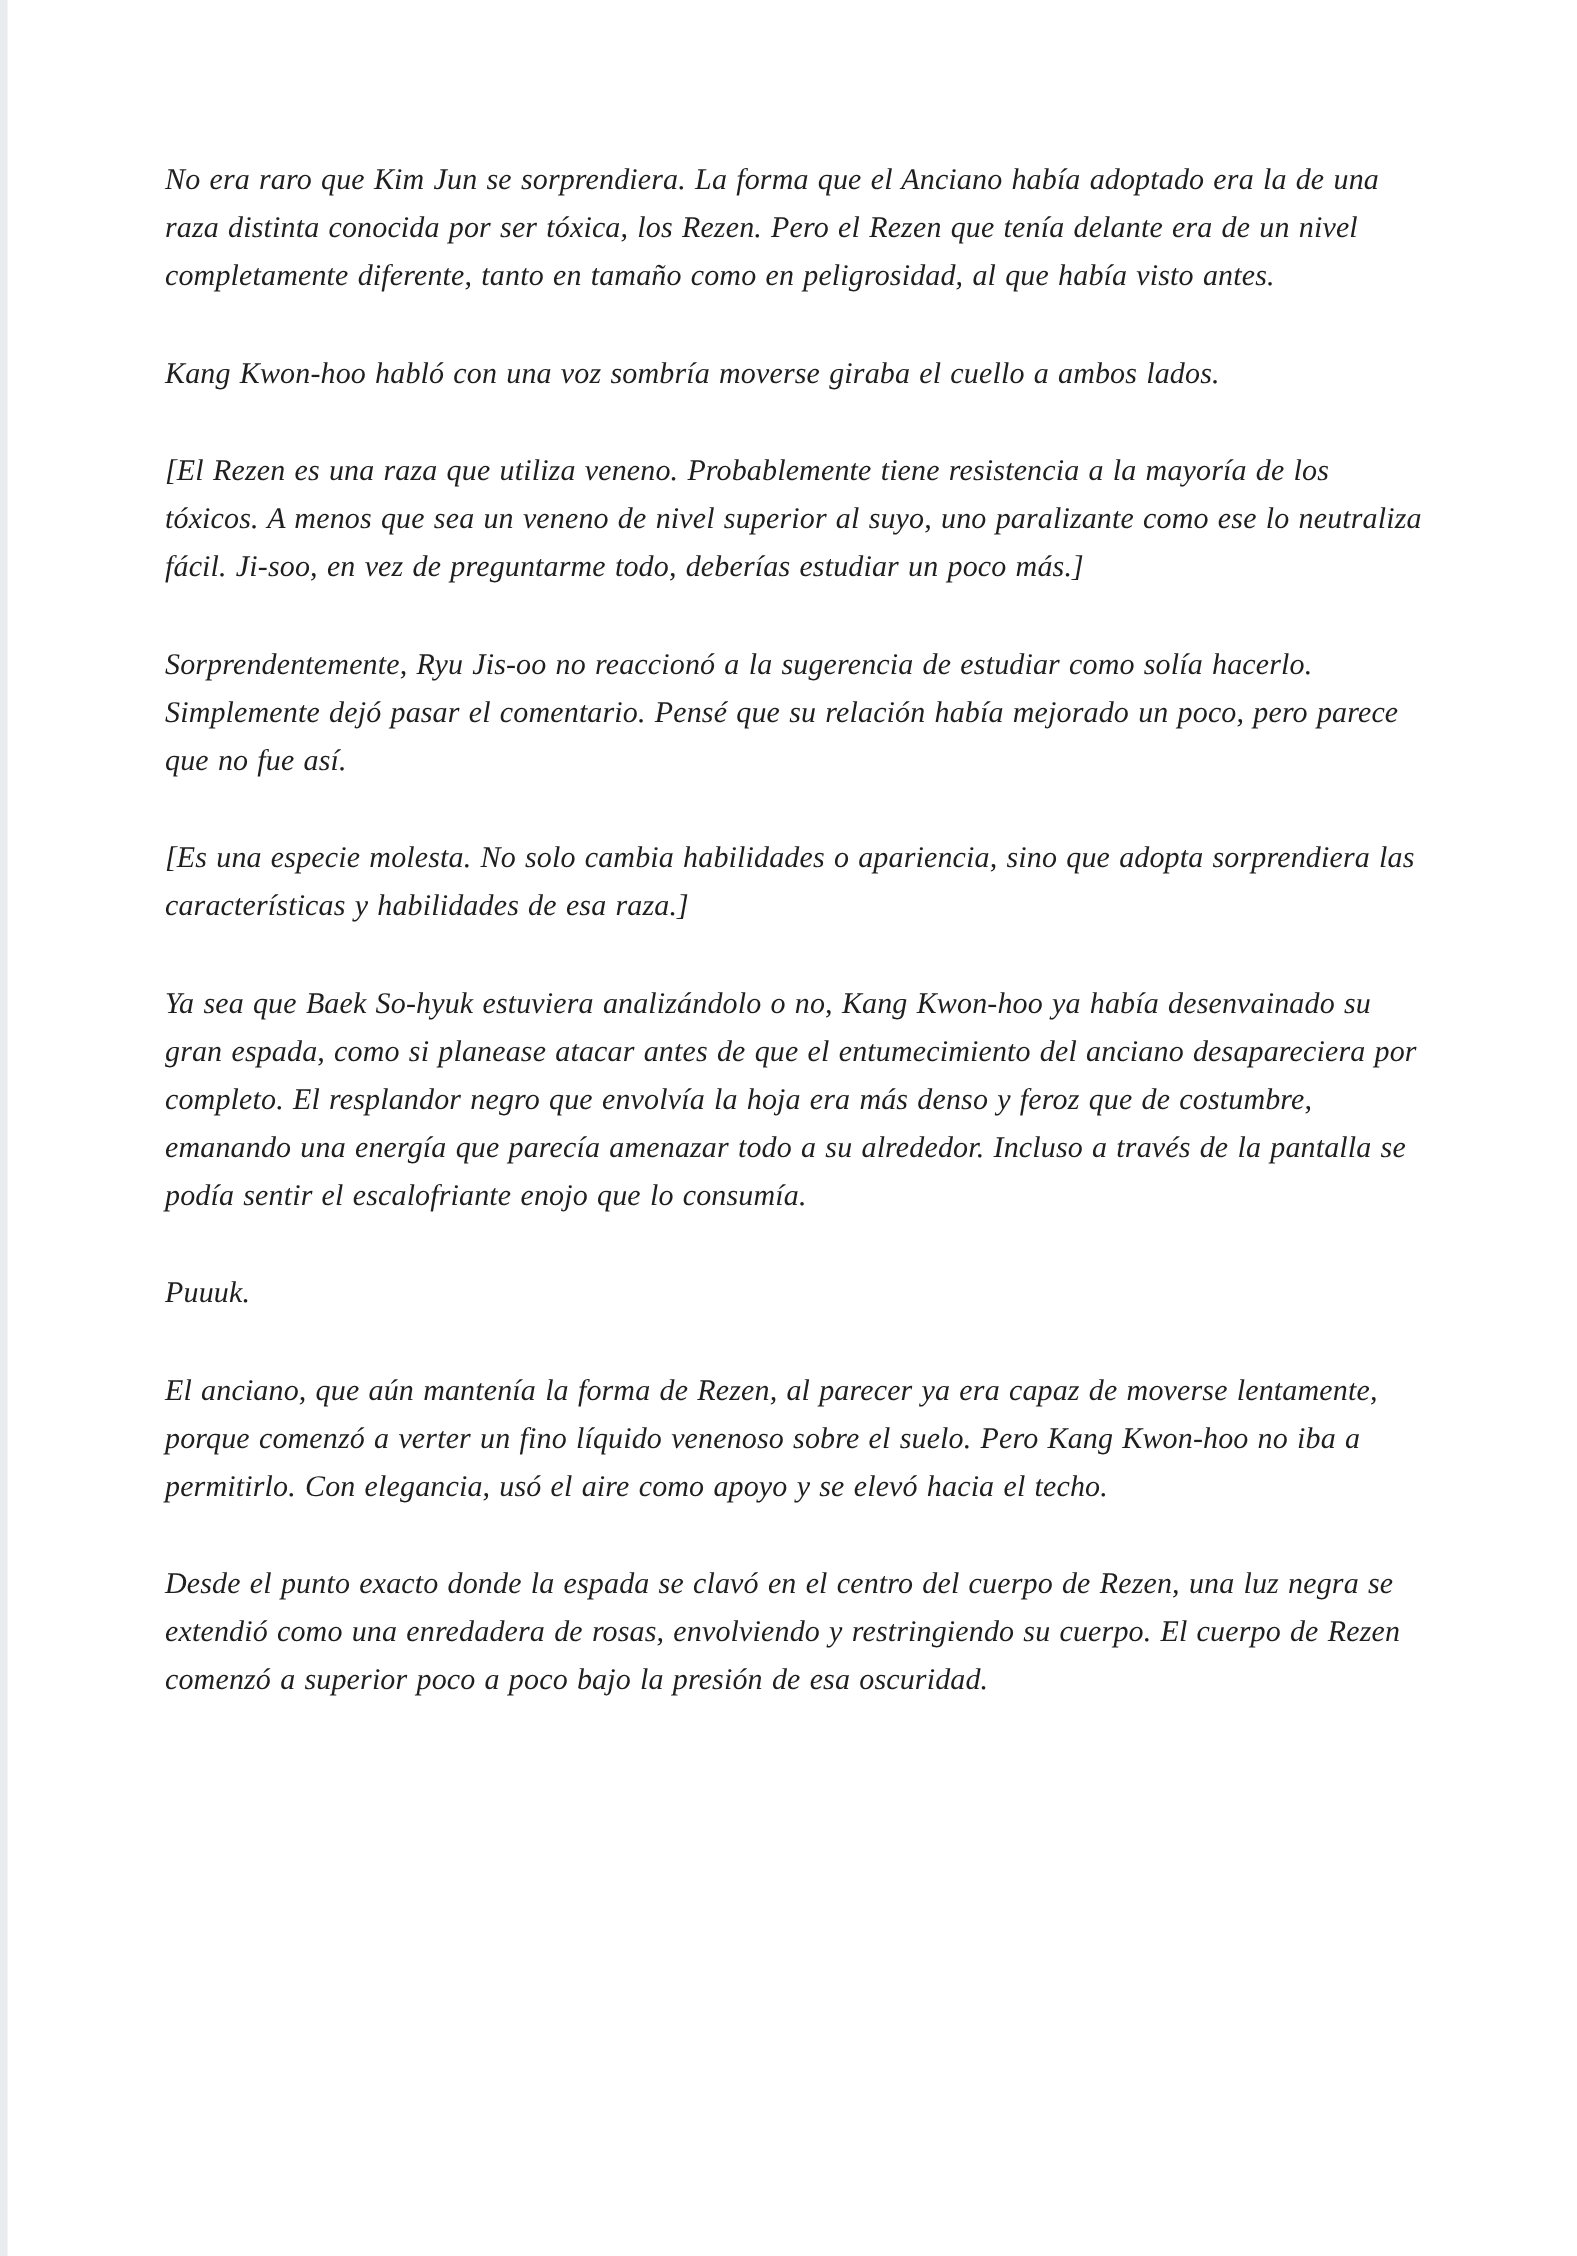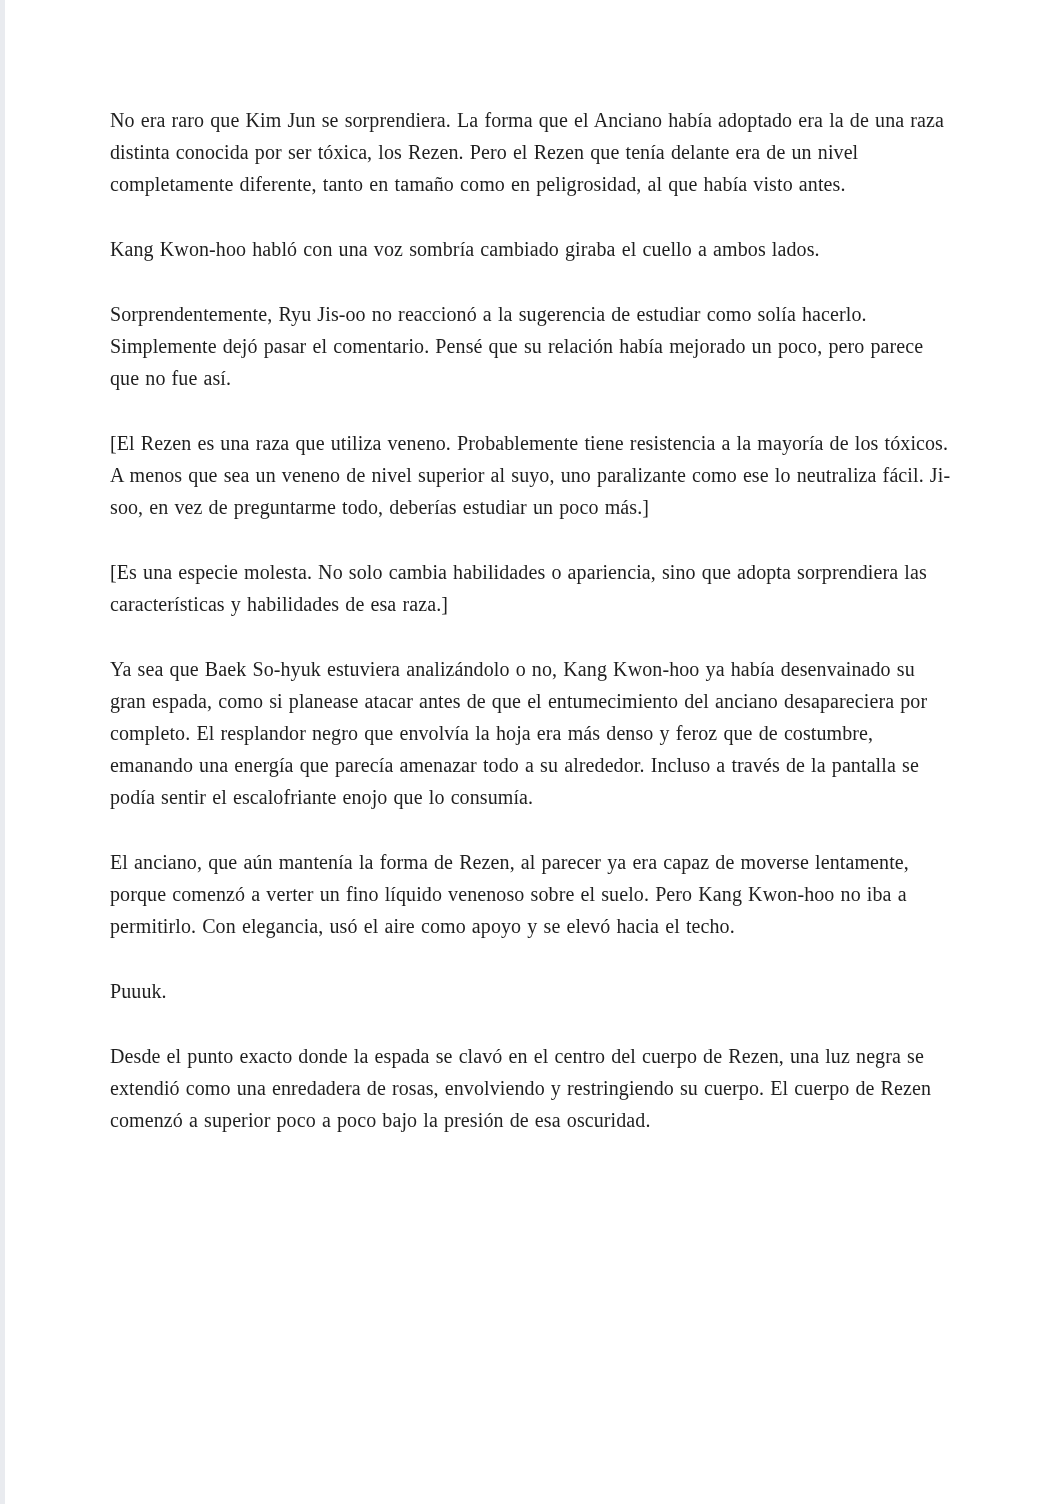--- a/index.html
+++ b/index.html
@@ -30,33 +30,34 @@
     width: 842px;
   }
   .para {
     margin: 0 0 33px 0;
     font-size: 20px;
     line-height: 32px;
     font-weight: 400;
     letter-spacing: 0.1px;
     word-spacing: 1px;
     text-align: left;
+    font-style: italic;
   }
   .para:last-child {
     margin-bottom: 0;
   }
 </style>
 </head>
 <body>
 
 <div class="page-edge"></div>
 
 <main class="doc">
   <p class="para">No era raro que Kim Jun se sorprendiera. La forma que el Anciano había adoptado era la de una raza distinta conocida por ser tóxica, los Rezen. Pero el Rezen que tenía delante era de un nivel completamente diferente, tanto en tamaño como en peligrosidad, al que había visto antes.</p>
-  <p class="para">Kang Kwon-hoo habló con una voz sombría cambiado giraba el cuello a ambos lados.</p>
+  <p class="para">Kang Kwon-hoo habló con una voz sombría moverse giraba el cuello a ambos lados.</p>
+  <p class="para">[El Rezen es una raza que utiliza veneno. Probablemente tiene resistencia a la mayoría de los tóxicos. A menos que sea un veneno de nivel superior al suyo, uno paralizante como ese lo neutraliza fácil. Ji-soo, en vez de preguntarme todo, deberías estudiar un poco más.]</p>
   <p class="para">Sorprendentemente, Ryu Jis-oo no reaccionó a la sugerencia de estudiar como solía hacerlo. Simplemente dejó pasar el comentario. Pensé que su relación había mejorado un poco, pero parece que no fue así.</p>
-  <p class="para">[El Rezen es una raza que utiliza veneno. Probablemente tiene resistencia a la mayoría de los tóxicos. A menos que sea un veneno de nivel superior al suyo, uno paralizante como ese lo neutraliza fácil. Ji-soo, en vez de preguntarme todo, deberías estudiar un poco más.]</p>
   <p class="para">[Es una especie molesta. No solo cambia habilidades o apariencia, sino que adopta sorprendiera las características y habilidades de esa raza.]</p>
   <p class="para">Ya sea que Baek So-hyuk estuviera analizándolo o no, Kang Kwon-hoo ya había desenvainado su gran espada, como si planease atacar antes de que el entumecimiento del anciano desapareciera por completo. El resplandor negro que envolvía la hoja era más denso y feroz que de costumbre, emanando una energía que parecía amenazar todo a su alrededor. Incluso a través de la pantalla se podía sentir el escalofriante enojo que lo consumía.</p>
+  <p class="para">Puuuk.</p>
   <p class="para">El anciano, que aún mantenía la forma de Rezen, al parecer ya era capaz de moverse lentamente, porque comenzó a verter un fino líquido venenoso sobre el suelo. Pero Kang Kwon-hoo no iba a permitirlo. Con elegancia, usó el aire como apoyo y se elevó hacia el techo.</p>
-  <p class="para">Puuuk.</p>
   <p class="para">Desde el punto exacto donde la espada se clavó en el centro del cuerpo de Rezen, una luz negra se extendió como una enredadera de rosas, envolviendo y restringiendo su cuerpo. El cuerpo de Rezen comenzó a superior poco a poco bajo la presión de esa oscuridad.</p>
 </main>
 
 </body></html>

